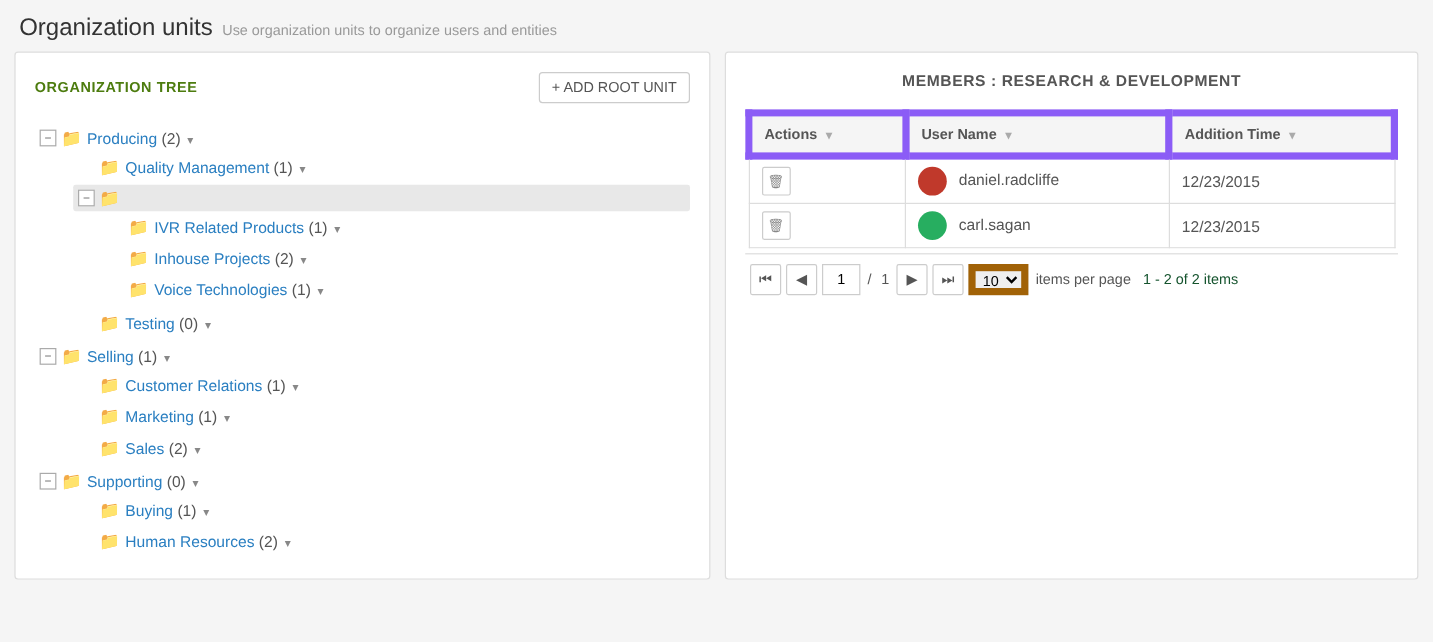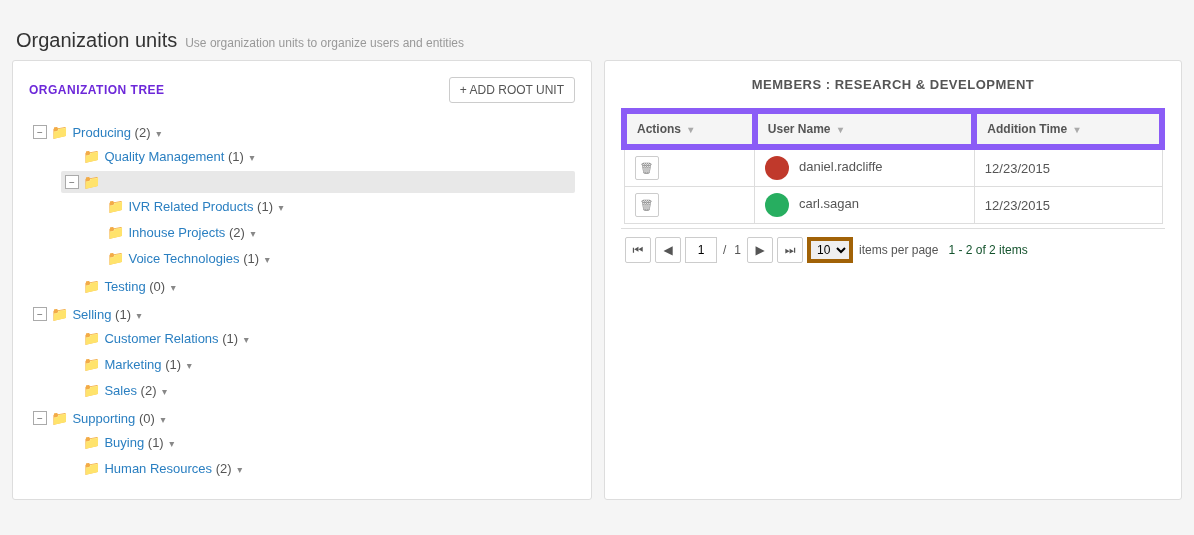--- a/index.html
+++ b/index.html
@@ -1,27 +1,27 @@
 <!DOCTYPE html>
 <html><head>
   <meta charset="utf-8">
   <style>
     * { box-sizing: border-box; margin: 0; padding: 0; }
     body { font-family: Arial, sans-serif; font-size: 13px; color: #333; background: #f5f5f5; }
 
     .page-header { padding: 12px 16px 8px; display: flex; align-items: baseline; gap: 8px; }
-    .page-title { font-size: 20px; color: #333; font-weight: 300; margin-top: 17px; }
+    .page-title { font-size: 20px; color: #333; font-weight: 300; }
     .page-subtitle { font-size: 12px; color: #999; }
 
     .main-content { display: flex; gap: 12px; padding: 0 12px 12px; }
 
     
     .left-panel { background: #fff; border: 1px solid #ddd; border-radius: 3px; flex: 0 0 580px; padding: 16px; }
     .panel-header { display: flex; justify-content: space-between; align-items: center; margin-bottom: 16px; }
-    .panel-title { font-size: 12px; font-weight: bold; color: #6d28d9; letter-spacing: 0.5px; }
+    .panel-title { font-size: 12px; font-weight: bold; color: #4d7c0f; letter-spacing: 0.5px; }
     .add-btn { display: flex; align-items: center; gap: 4px; border: 1px solid #ccc; background: #fff; color: #555; padding: 5px 10px; border-radius: 3px; cursor: pointer; font-size: 12px; }
 
     
     .tree { list-style: none; }
     .tree li { padding: 2px 0; }
     .tree-row { display: flex; align-items: center; gap: 4px; padding: 3px 4px; border-radius: 2px; cursor: pointer; }
     .tree-row.selected { background: #e8e8e8; }
     .tree-toggle { width: 14px; height: 14px; border: 1px solid #aaa; display: flex; align-items: center; justify-content: center; font-size: 10px; color: #666; flex-shrink: 0; background: #fff; cursor: pointer; }
     .tree-toggle.placeholder { border: none; background: transparent; }
     .folder-icon { color: #c89c3c; font-size: 14px; flex-shrink: 0; }
@@ -45,21 +45,21 @@
     .data-table td { border: 1px solid #ddd; padding: 6px 10px; font-size: 13px; color: #555; }
     .avatar-placeholder { width: 24px; height: 24px; border-radius: 50%; display: inline-block; vertical-align: middle; margin-right: 6px; background: #888; }
 
     .delete-btn { background: none; border: 1px solid #ccc; color: #888; width: 24px; height: 24px; cursor: pointer; display: flex; align-items: center; justify-content: center; border-radius: 2px; font-size: 11px; }
 
     
     .pagination-bar { display: flex; align-items: center; gap: 4px; padding: 8px 4px; border-top: 1px solid #ddd; margin-top: 4px; }
     .pag-btn { border: 1px solid #ccc; background: #fff; color: #555; width: 26px; height: 26px; cursor: pointer; display: flex; align-items: center; justify-content: center; border-radius: 2px; font-size: 12px; }
     .pag-input { border: 1px solid #ccc; width: 32px; height: 26px; text-align: center; font-size: 12px; padding: 0 2px; }
     .pag-sep { color: #555; font-size: 12px; padding: 0 2px; }
-    .per-page-select { border: 4px solid #a16207; height: 26px; font-size: 12px; padding: 0 2px; }
+    .per-page-select { border: 6px solid #a16207; height: 26px; font-size: 12px; padding: 0 2px; }
     .pag-info { color: #14532d; font-size: 12px; margin-left: 4px; }
 
     .scrollbar-area { overflow: auto; max-height: 320px; }
   </style>
 </head>
 <body>
 
 <div class="page-header">
   <h1 class="page-title">Organization units</h1>
   <span class="page-subtitle">Use organization units to organize users and entities</span>

